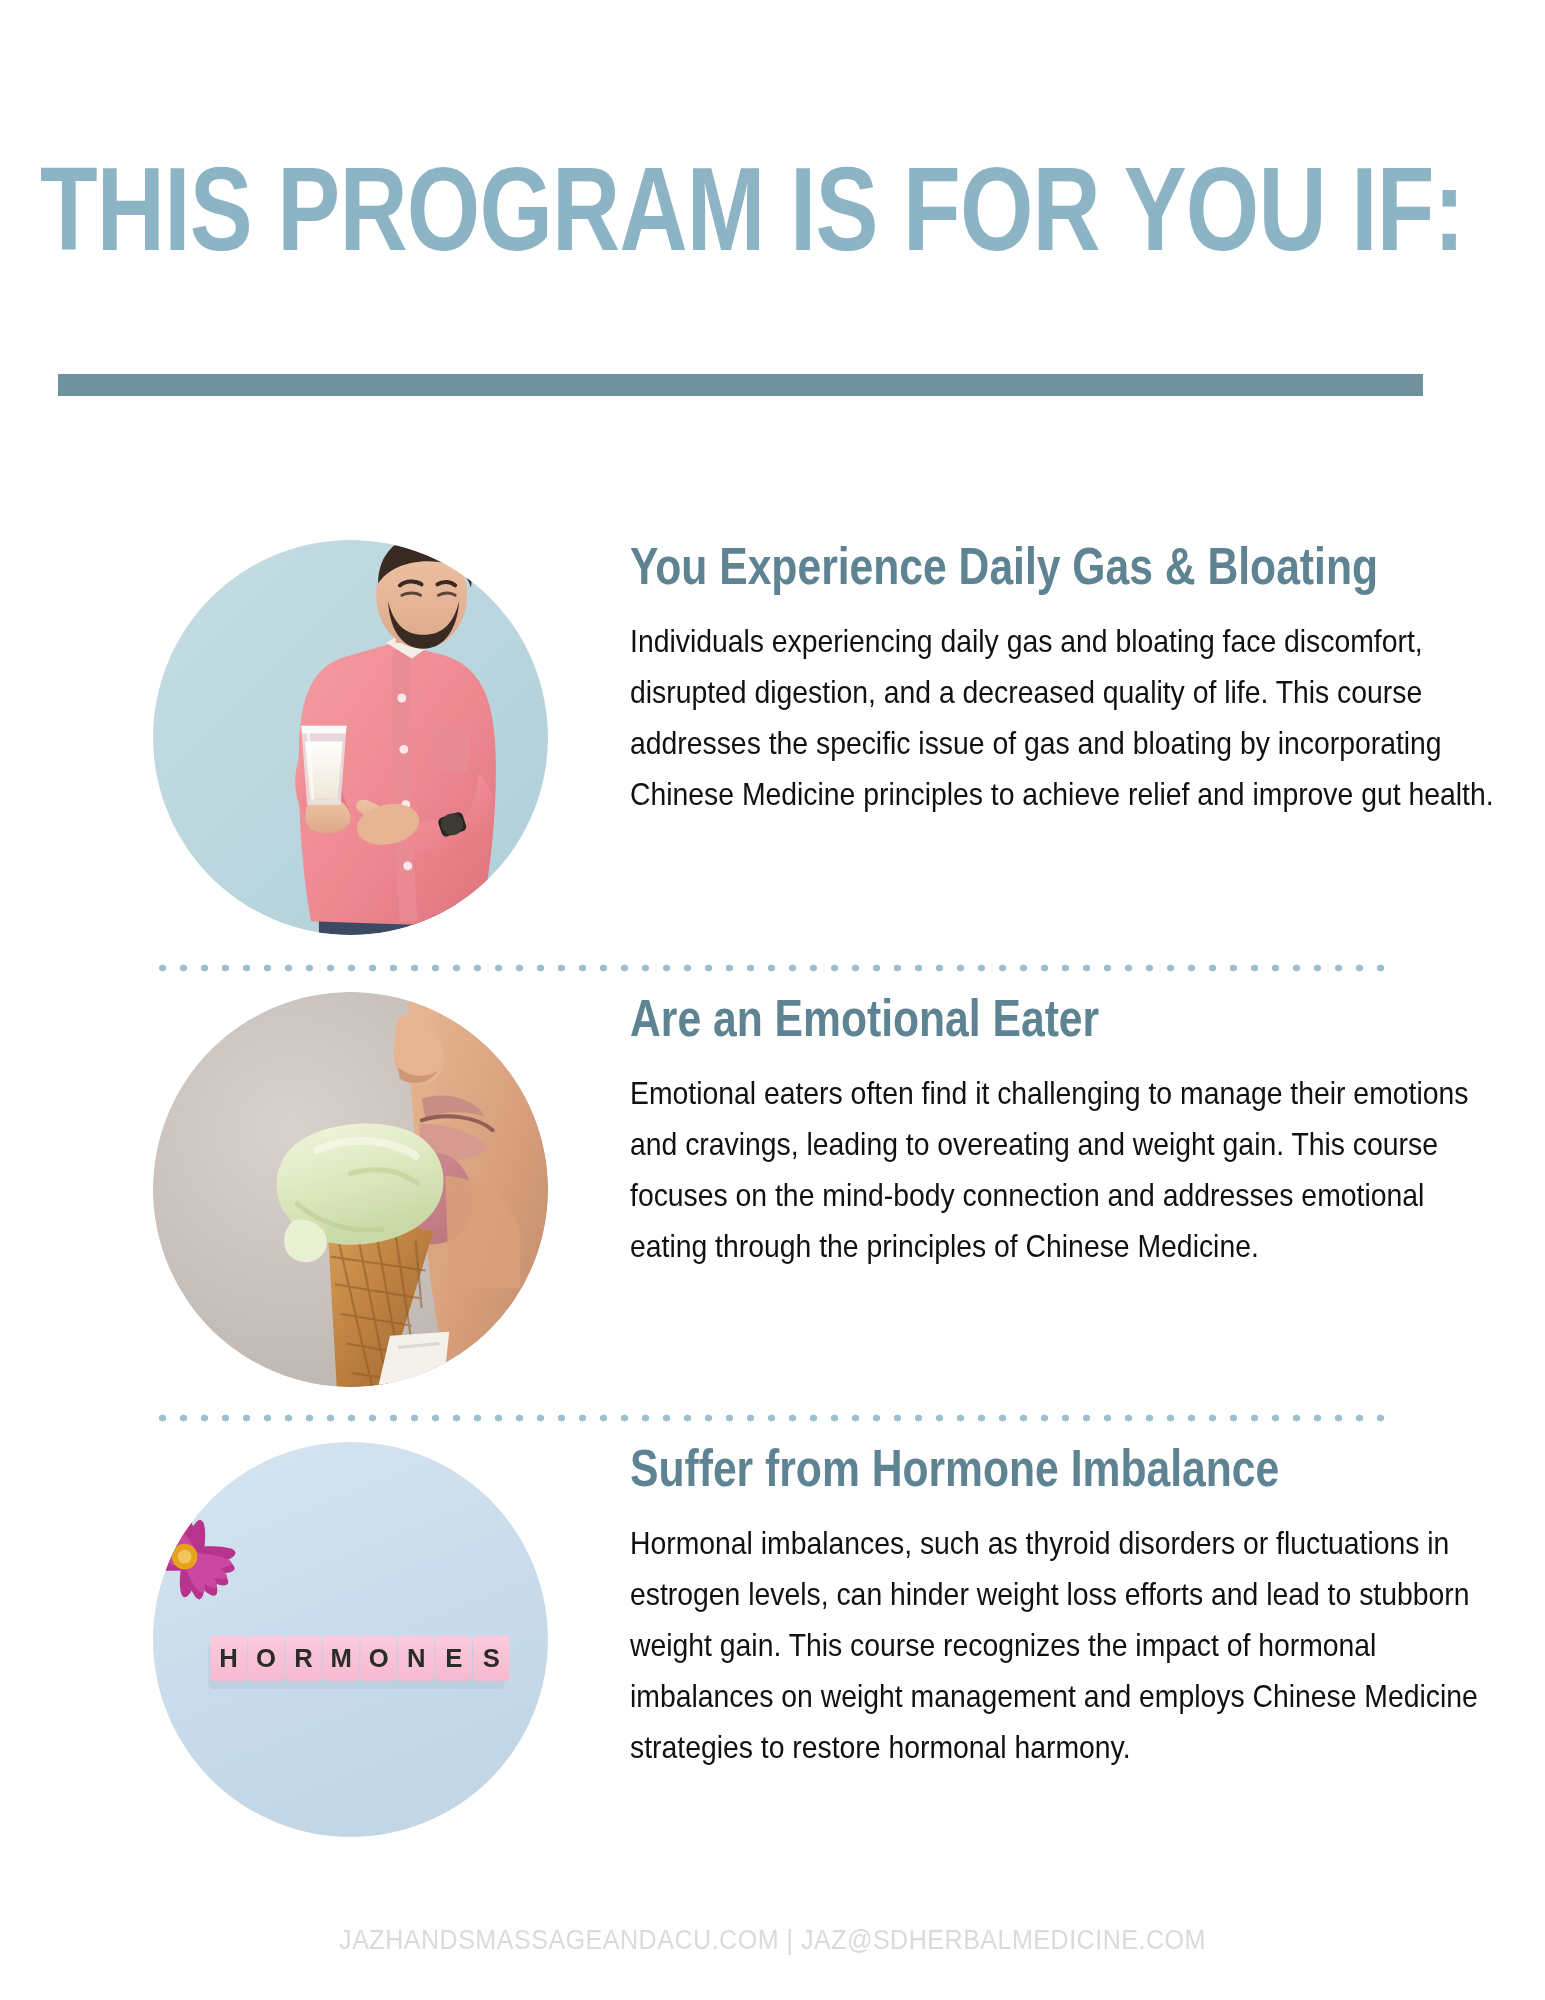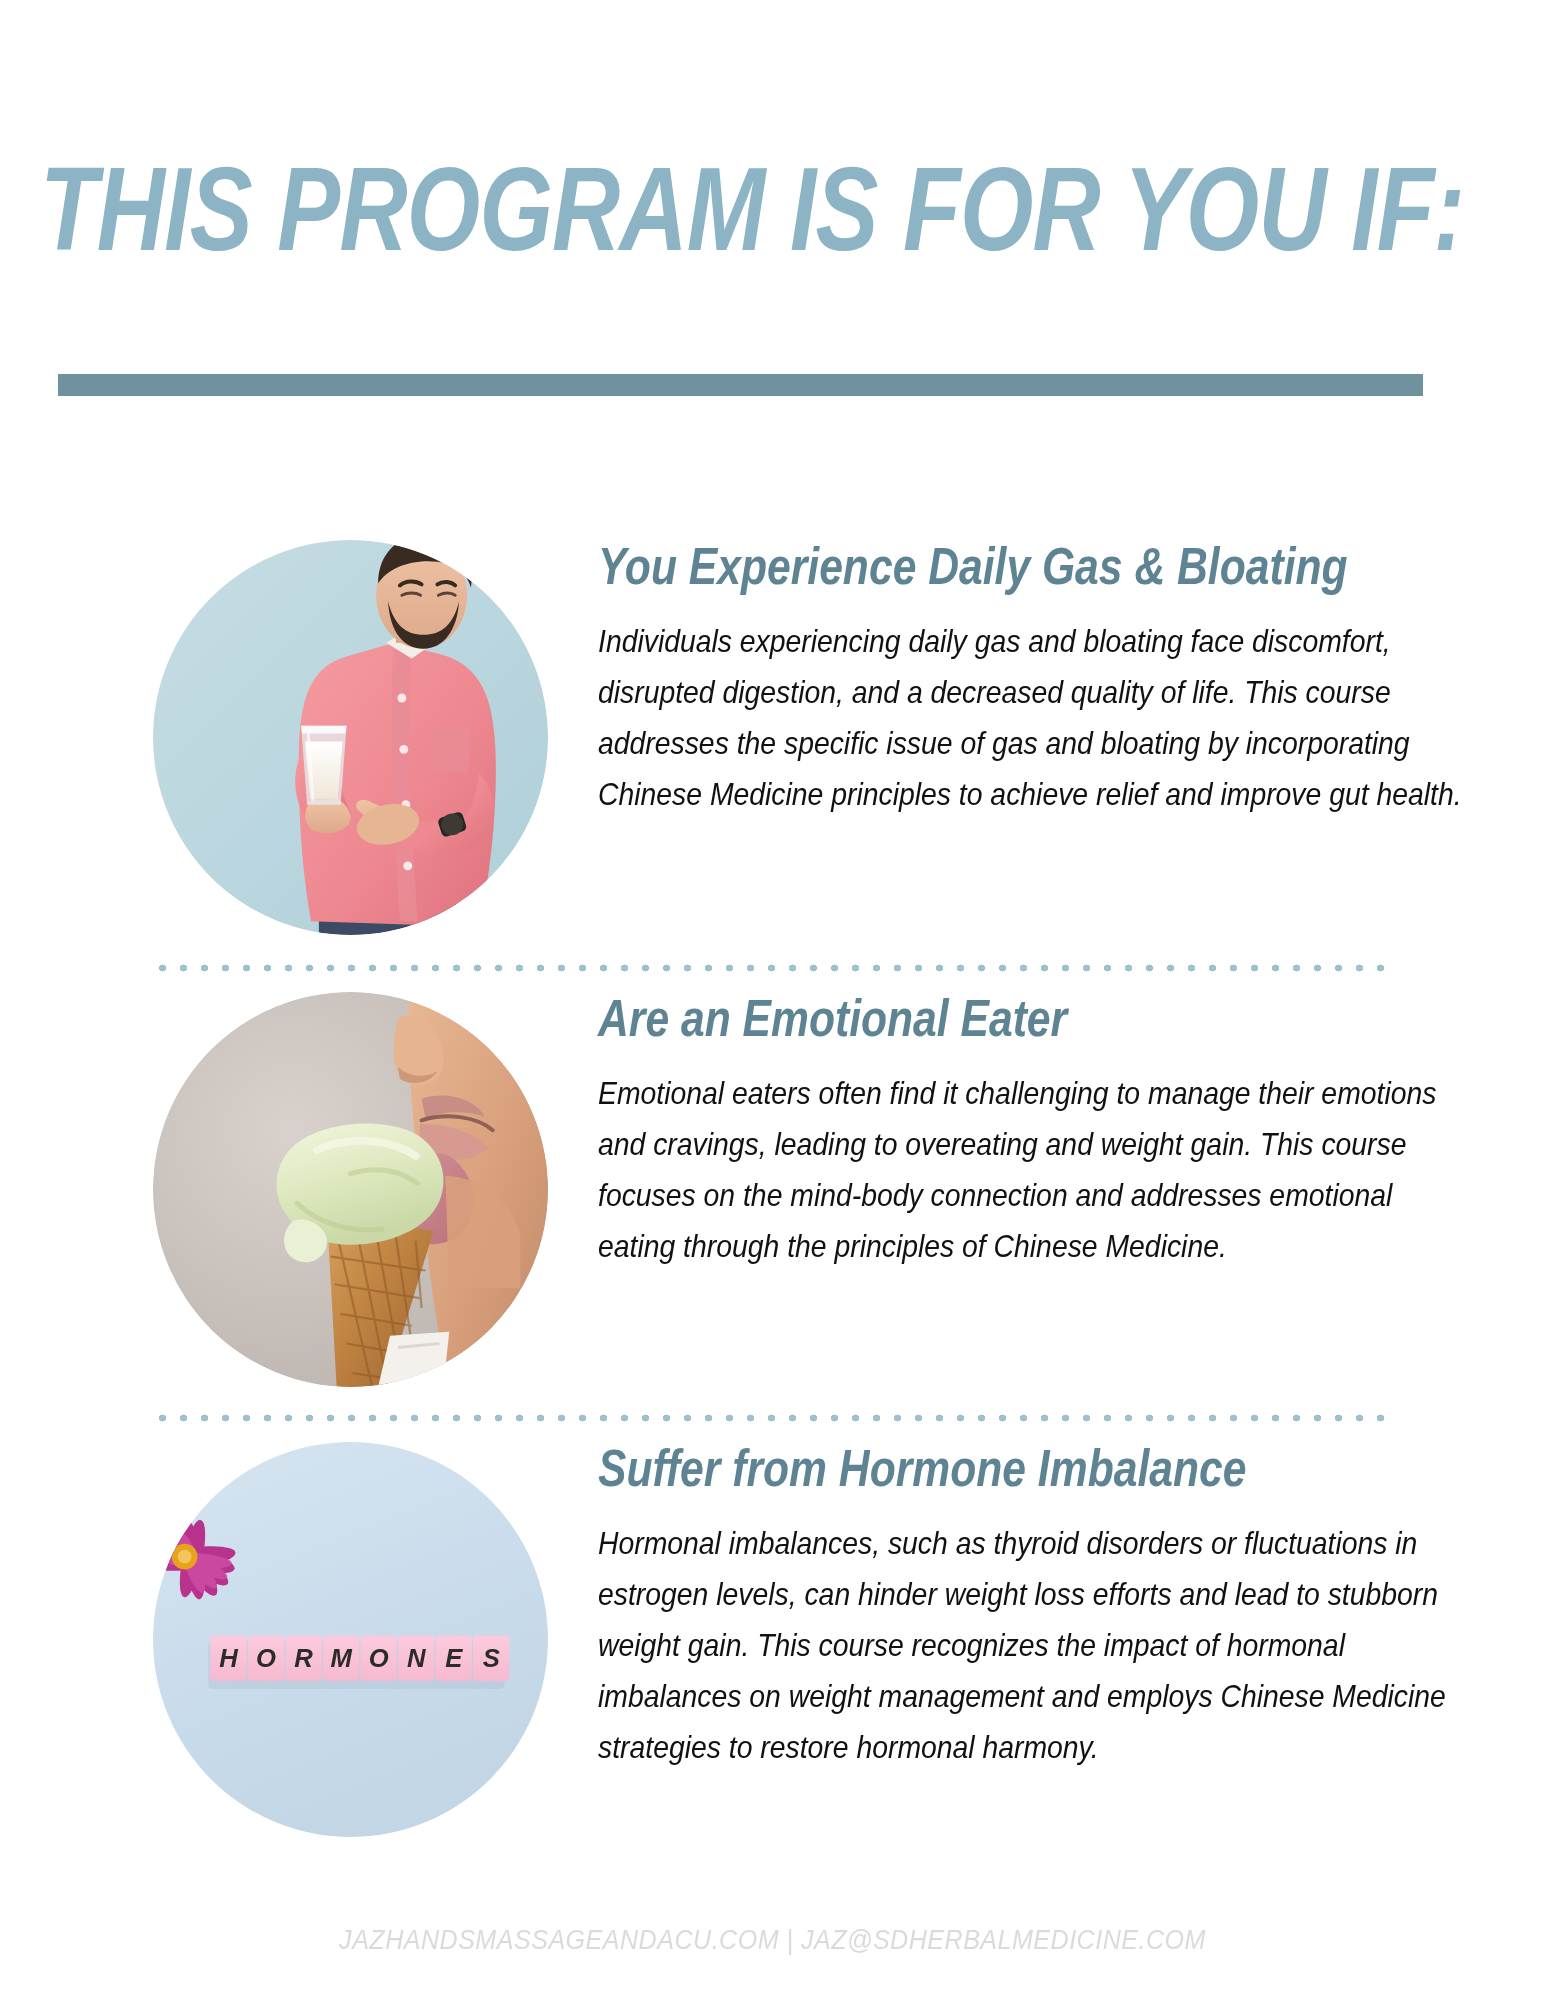--- a/index.html
+++ b/index.html
@@ -14,21 +14,20 @@
     position: relative;
     overflow: hidden;
     font-family: "Liberation Sans", "DejaVu Sans", sans-serif;
     -webkit-font-smoothing: antialiased;
   }
 
   .page {
     position: absolute;
     inset: 0;
     background: #ffffff;
-    font-style: italic;
   }
 
   
   .header {
     position: absolute;
     left: 0;
     top: 0;
     width: 1545px;
   }
   .page-title {
@@ -72,21 +71,21 @@
     width: 395px;
     height: 395px;
     border-radius: 50%;
     overflow: hidden;
     background: #e8eef0;
   }
   .thumb svg { display: block; width: 100%; height: 100%; }
 
   .copy {
     position: absolute;
-    left: 598px;
+    left: 630px;
     width: 862px;
   }
   .sec-heading {
     color: #5E8494;
     font-family: "Liberation Sans Narrow", "Liberation Sans", sans-serif;
     font-weight: 700;
     font-size: 52px;
     line-height: 1.0;
     margin: 0 0 24px 0;
     transform: scaleX(0.82);

